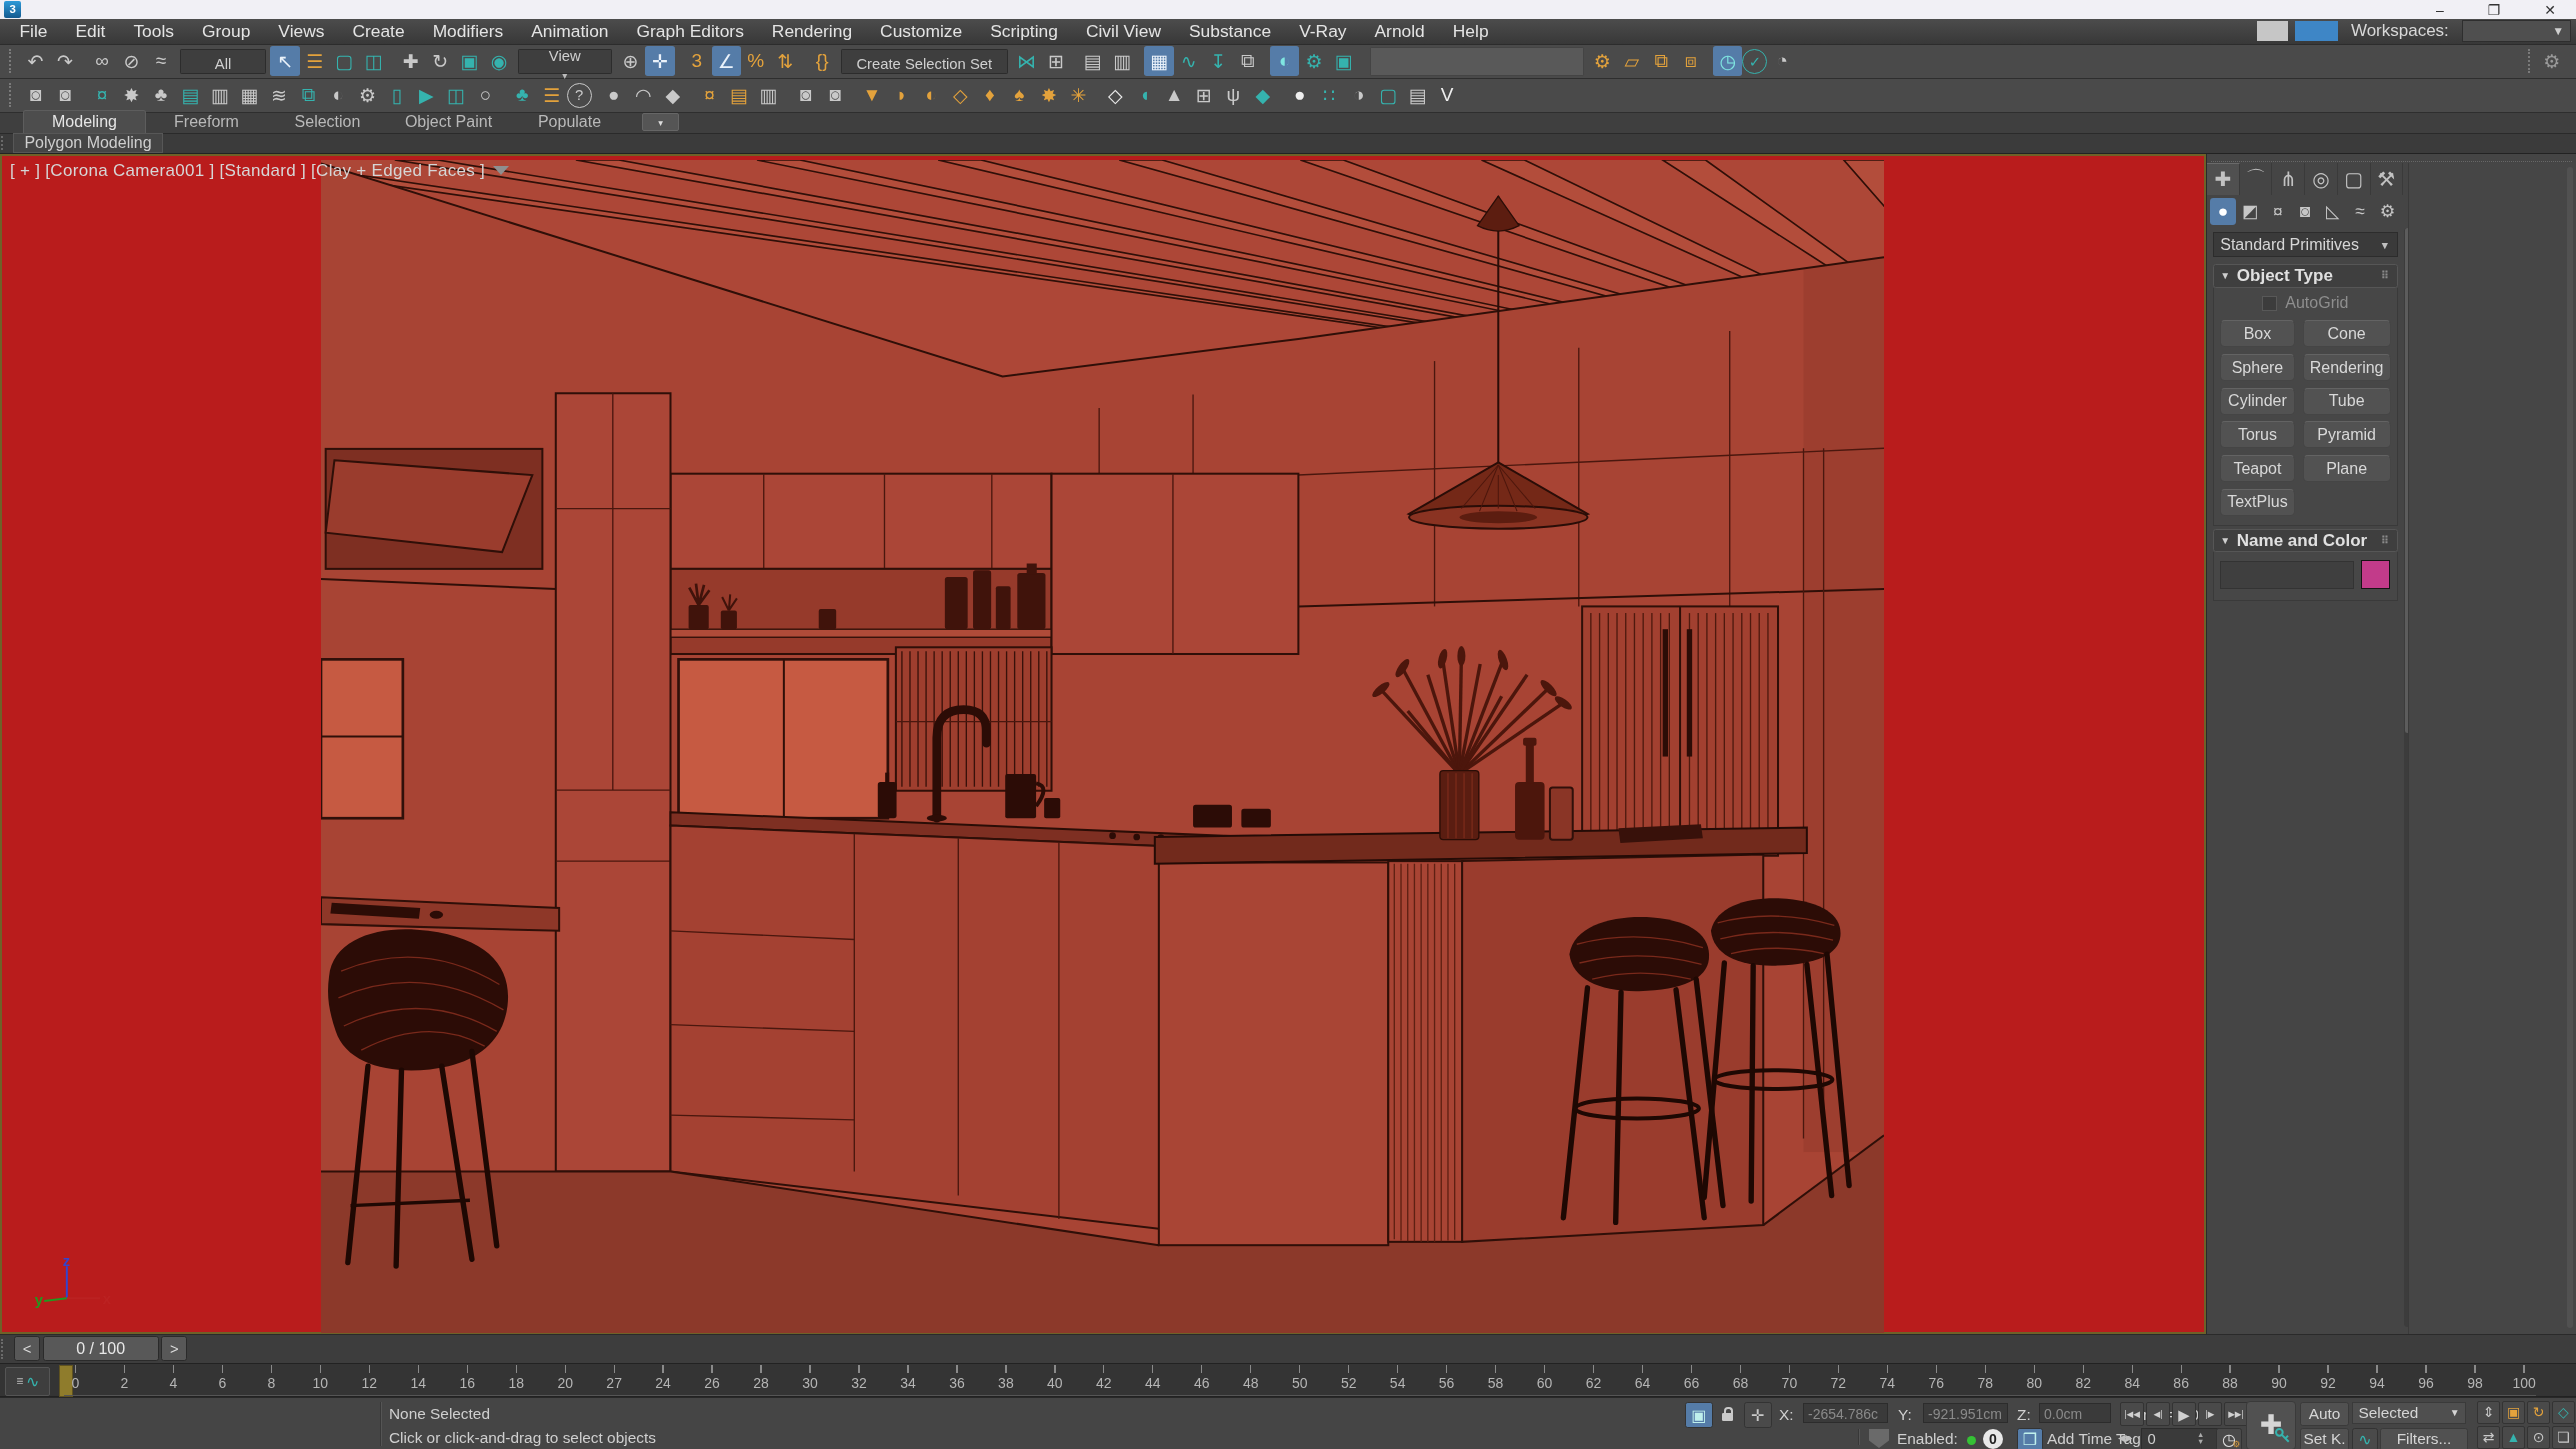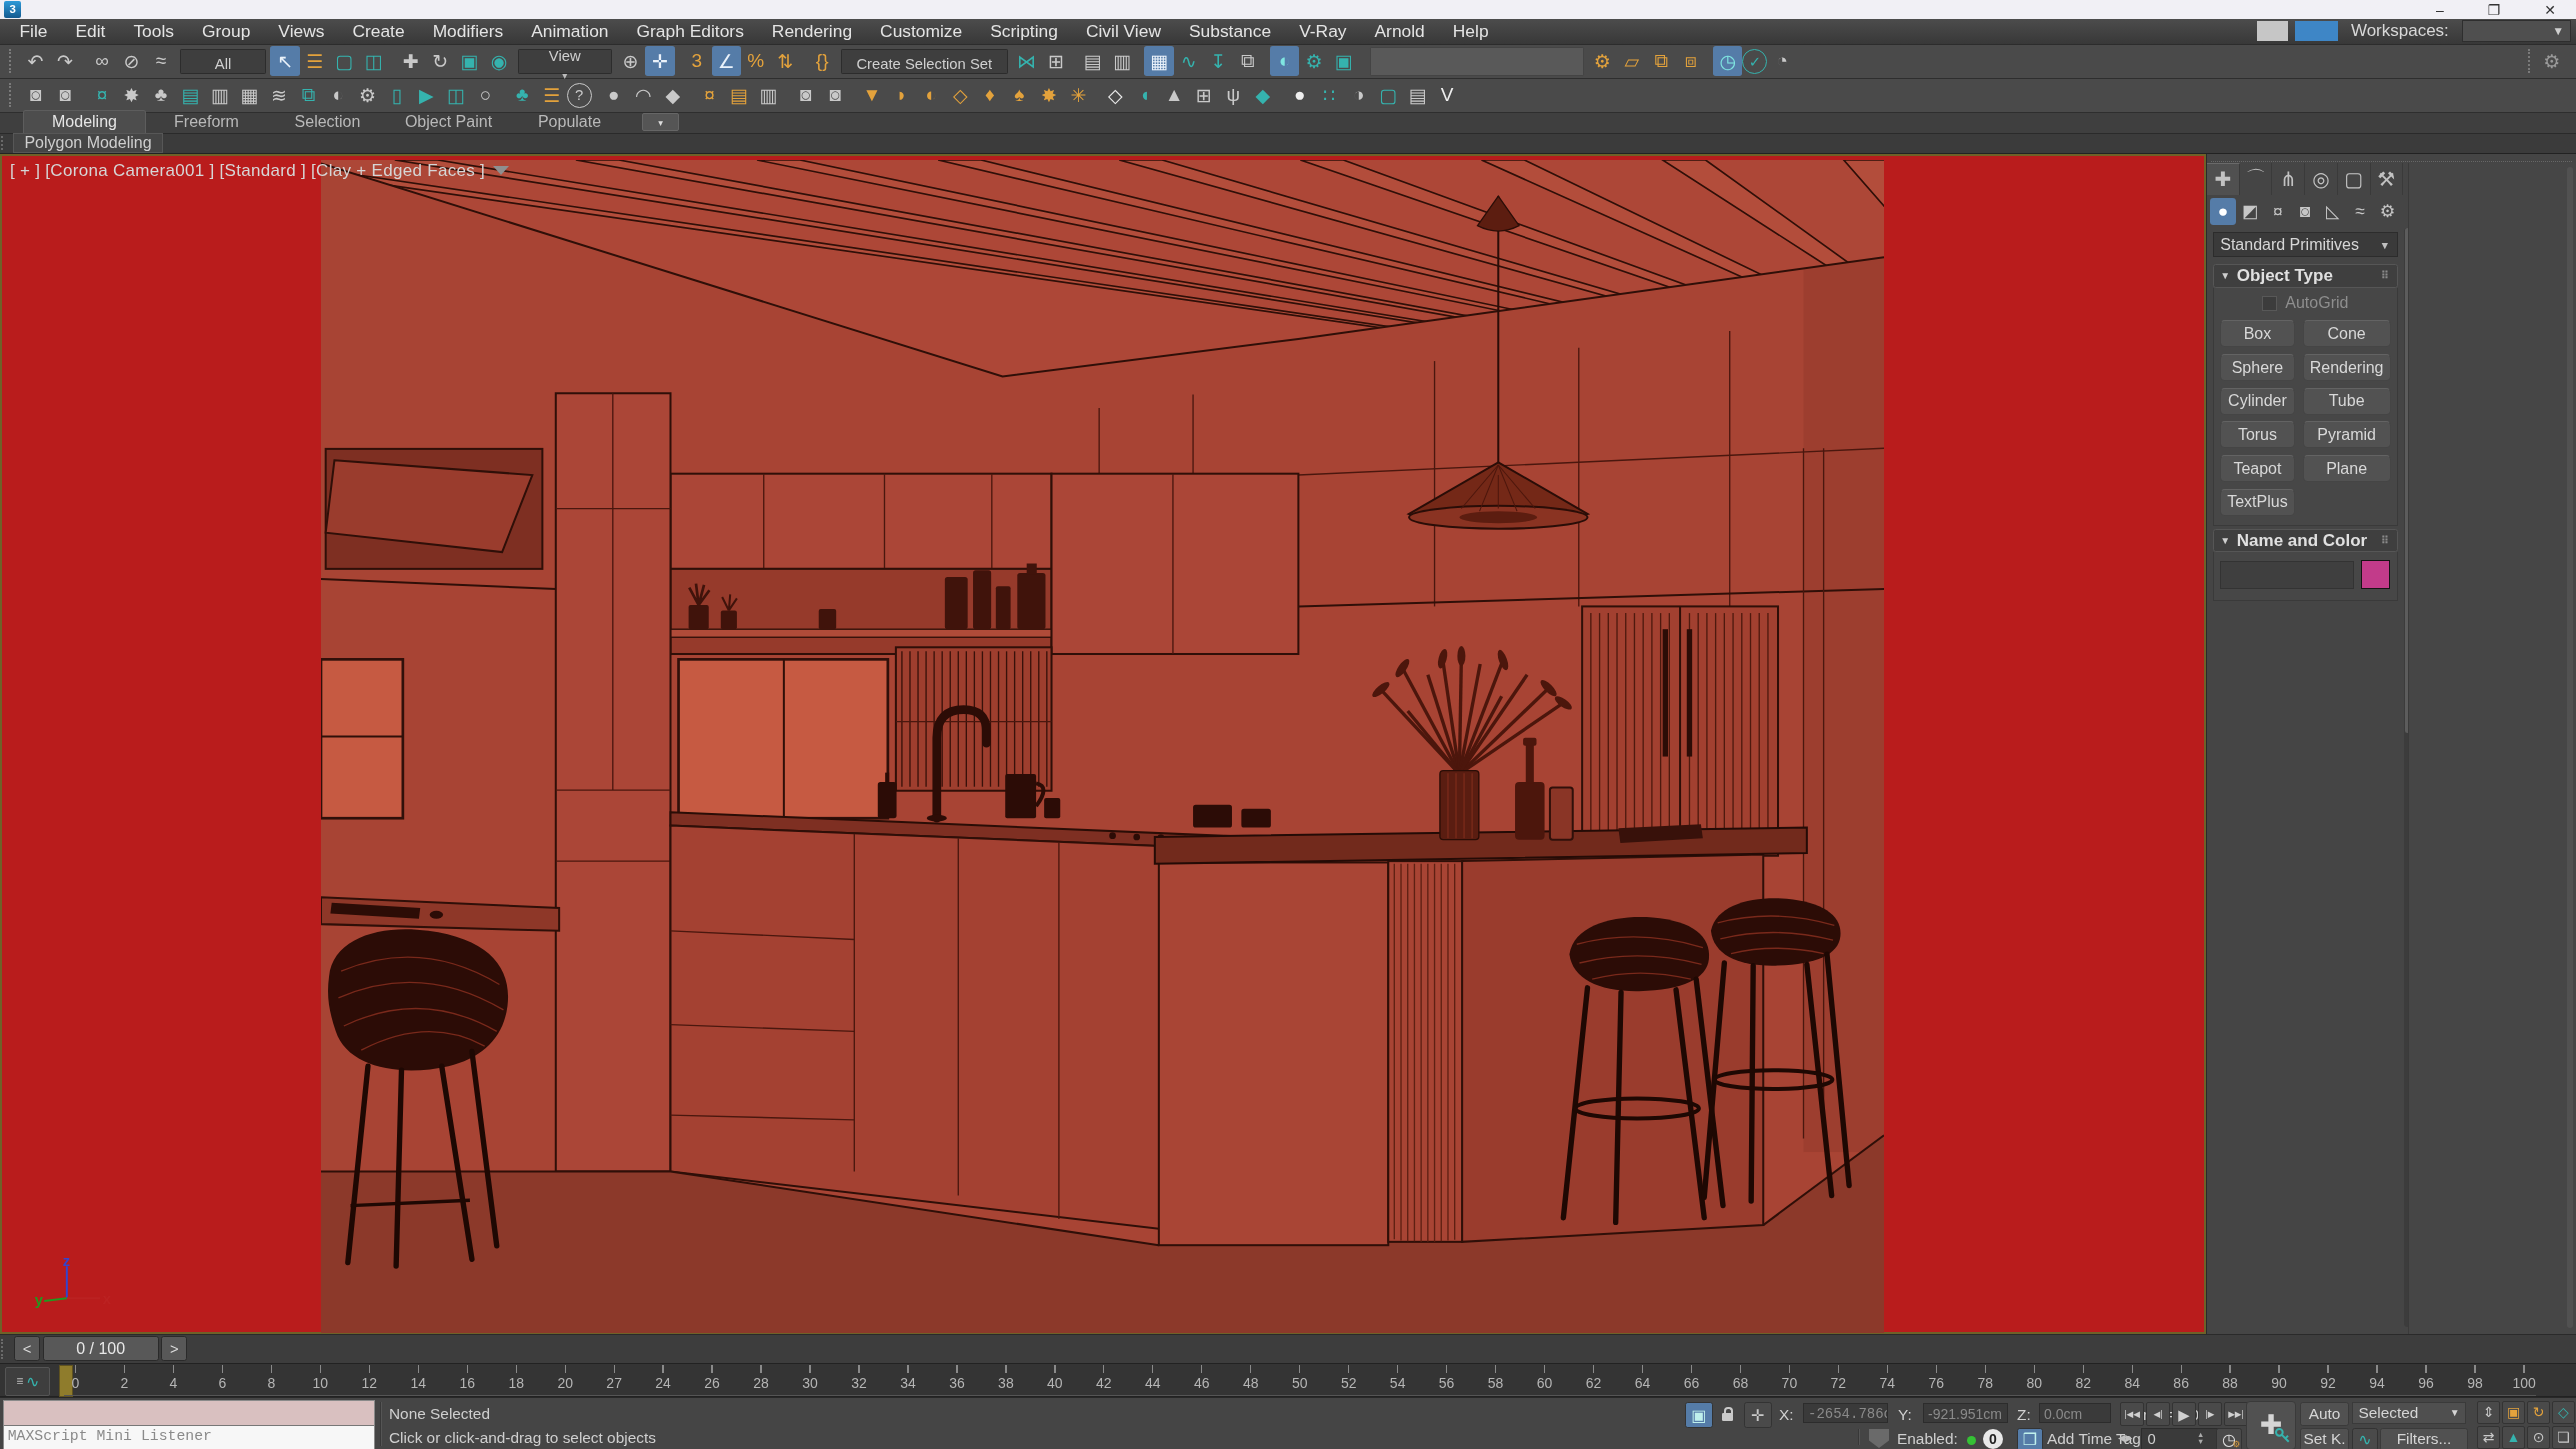--- a/index.html
+++ b/index.html
@@ -1083,36 +1083,32 @@
       <div class="tick"><i></i><span>90</span></div>
       <div class="tick"><i></i><span>92</span></div>
       <div class="tick"><i></i><span>94</span></div>
       <div class="tick"><i></i><span>96</span></div>
       <div class="tick"><i></i><span>98</span></div>
       <div class="tick"><i></i><span>100</span></div>
     </div>
 </div>
 
 <div id="statusbar" class="row">
-  <div id="listener">
-    <div class="pink"></div>
-    <div class="white">MAXScript Mini Listener</div>
-  </div>
   <div class="vsep" style="left:380px;"></div>
   <div id="sel-status">None Selected</div>
   <div id="prompt-line">Click or click-and-drag to select objects</div>
 
   <div class="sq-btn blue" style="left:1685px;top:4px;">▣</div>
   <div class="sq-btn" style="left:1715px;top:4px;background:transparent;border:none;">
       <span class="padlock"></span>
     </div>
   <div class="sq-btn" style="left:1744px;top:4px;">✛</div>
 
   <span class="coord-label" style="left:1779px;">X:</span>
-  <div class="coord-field" style="left:1803px;width:85px;font-family:Liberation Mono, monospace;">-2654.786c</div>
+  <div class="coord-field" style="left:1803px;width:85px;">-2654.786c</div>
   <span class="coord-label" style="left:1898px;">Y:</span>
   <div class="coord-field" style="left:1923px;width:85px;">-921.951cm</div>
   <span class="coord-label" style="left:2017px;">Z:</span>
   <div class="coord-field" style="left:2039px;width:72px;">0.0cm</div>
   <span id="grid-label" style="left:2131px;">Grid = 0.0cm</span>
 
   <div class="vsep" style="left:1858px;top:31px;bottom:5.4px;"></div>
   <div id="shield"></div>
   <span id="enabled-label">Enabled:</span>
   <div id="green-dot"></div>

